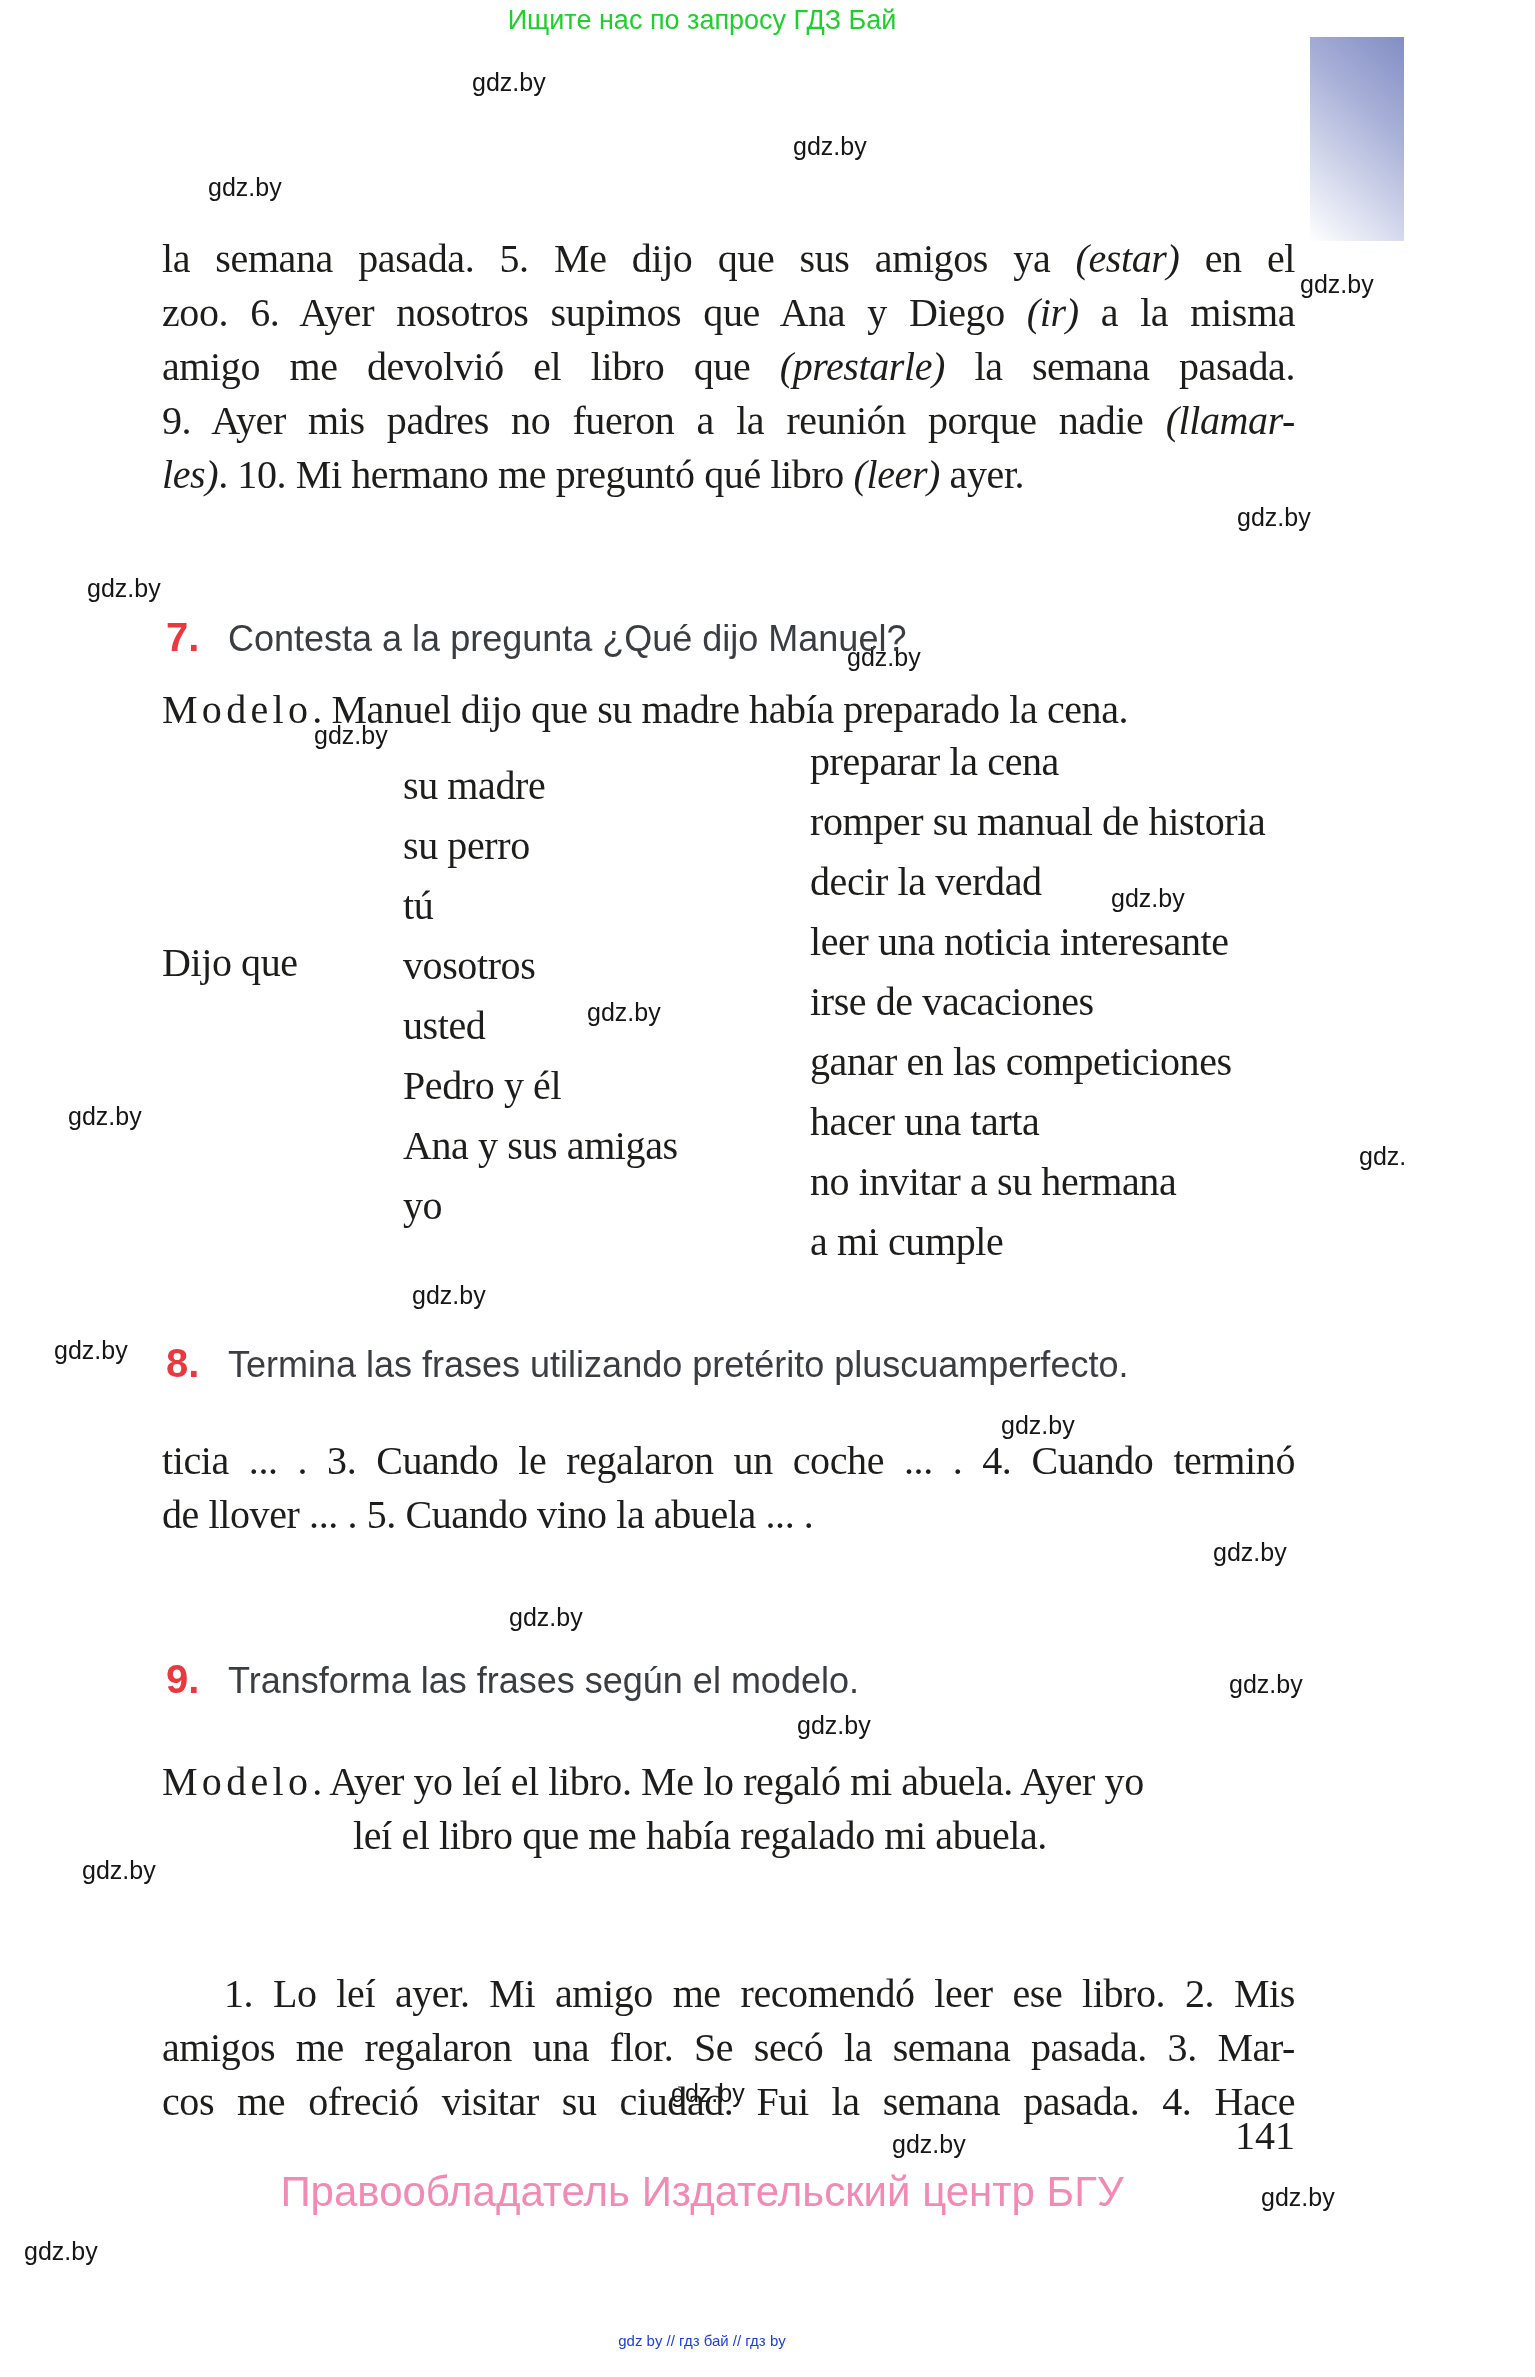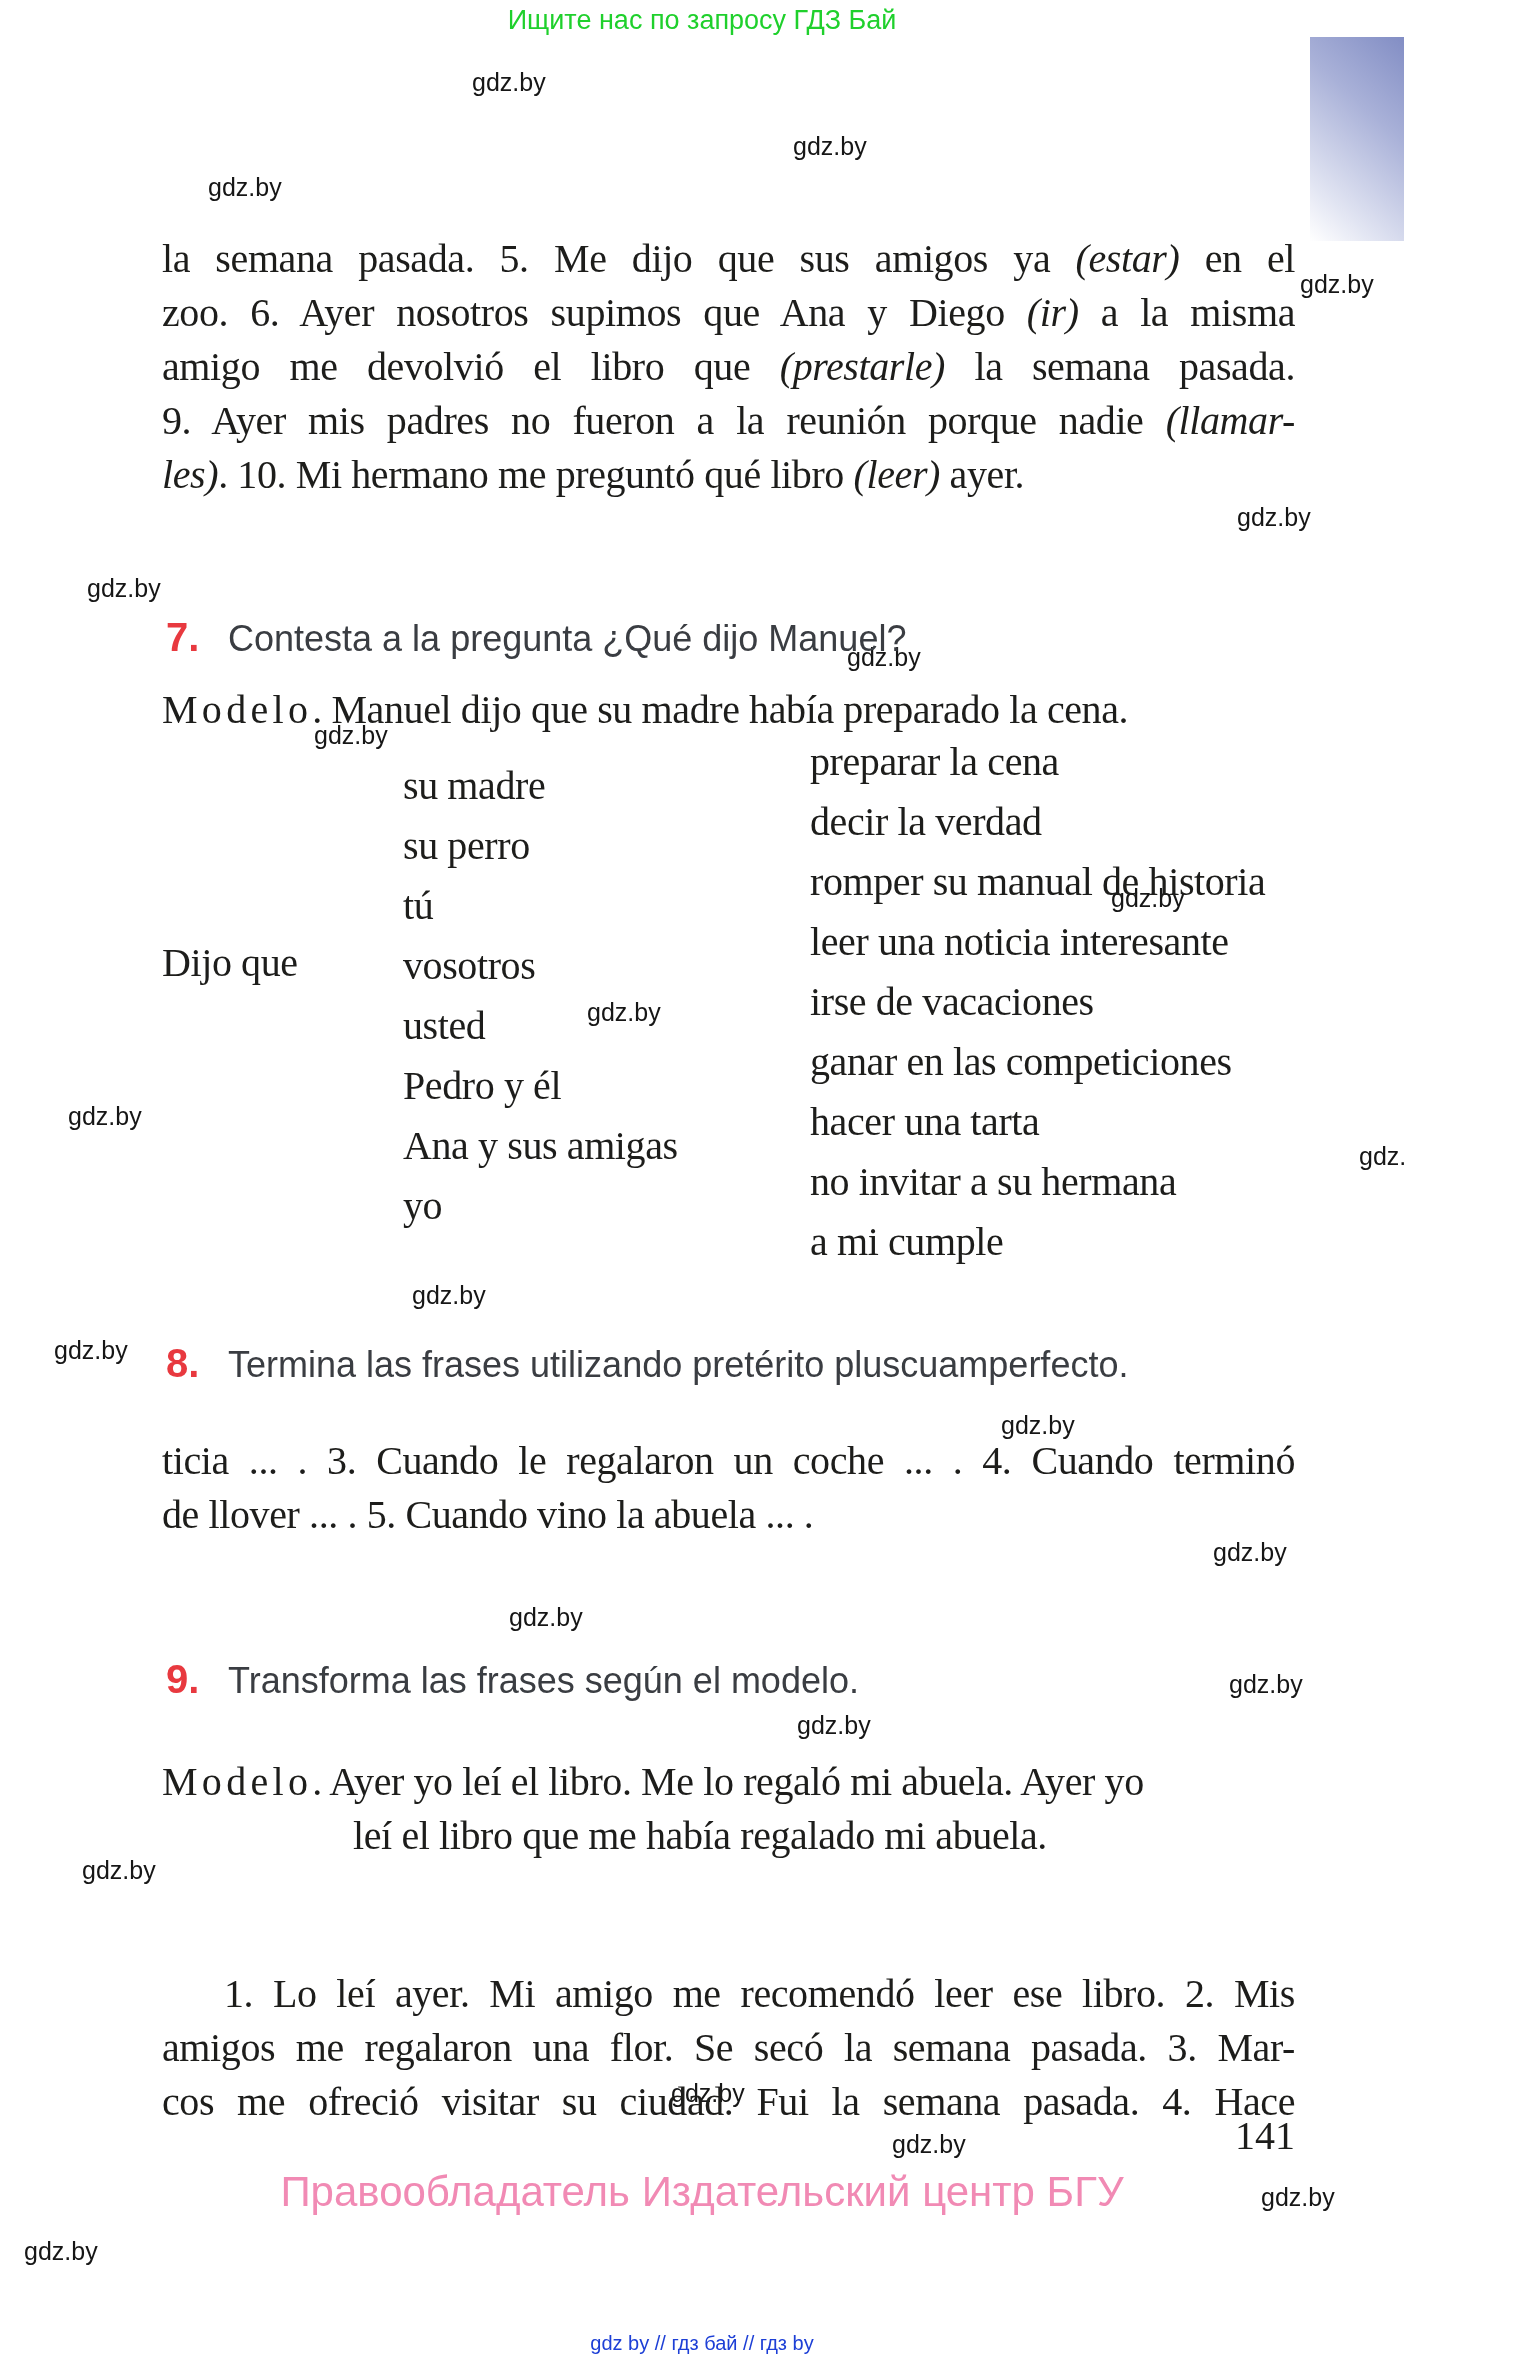--- a/index.html
+++ b/index.html
@@ -47,21 +47,21 @@
   
   .pagenum{position:absolute;left:1235px;top:2112px;font-size:40px;}
   
   .copyright{
     position:absolute;left:0;right:0;top:2168px;text-align:center;
     font-family:"Liberation Sans",sans-serif;font-size:42px;color:#f18ab4;
   }
   
   .links{
     position:absolute;left:0;right:0;top:2332px;text-align:center;
-    font-family:"Liberation Sans",sans-serif;font-size:20px;color:#1d3fd6;
+    font-family:"Liberation Sans",sans-serif;font-size:15px;color:#1d3fd6;
   }
 </style>
 </head>
 <body>
 
 <div class="page">
 
   <div class="promo">Ищите нас по запросу ГДЗ Бай</div>
 
   <div class="corner-gradient"></div>
@@ -116,22 +116,22 @@
       <div>su perro</div>
       <div>tú</div>
       <div>vosotros</div>
       <div>usted</div>
       <div>Pedro y él</div>
       <div>Ana y sus amigas</div>
       <div>yo</div>
     </div>
   <div class="tbl-col actions">
       <div>preparar la cena</div>
+      <div>romper su manual de historia</div>
       <div>decir la verdad</div>
-      <div>romper su manual de historia</div>
       <div>leer una noticia interesante</div>
       <div>irse de vacaciones</div>
       <div>ganar en las competiciones</div>
       <div>hacer una tarta</div>
       <div>no invitar a su hermana</div>
       <div>a mi cumple</div>
     </div>
 
   <div class="exhead" style="top:1341px;">
     <span class="exnum">8.</span>

